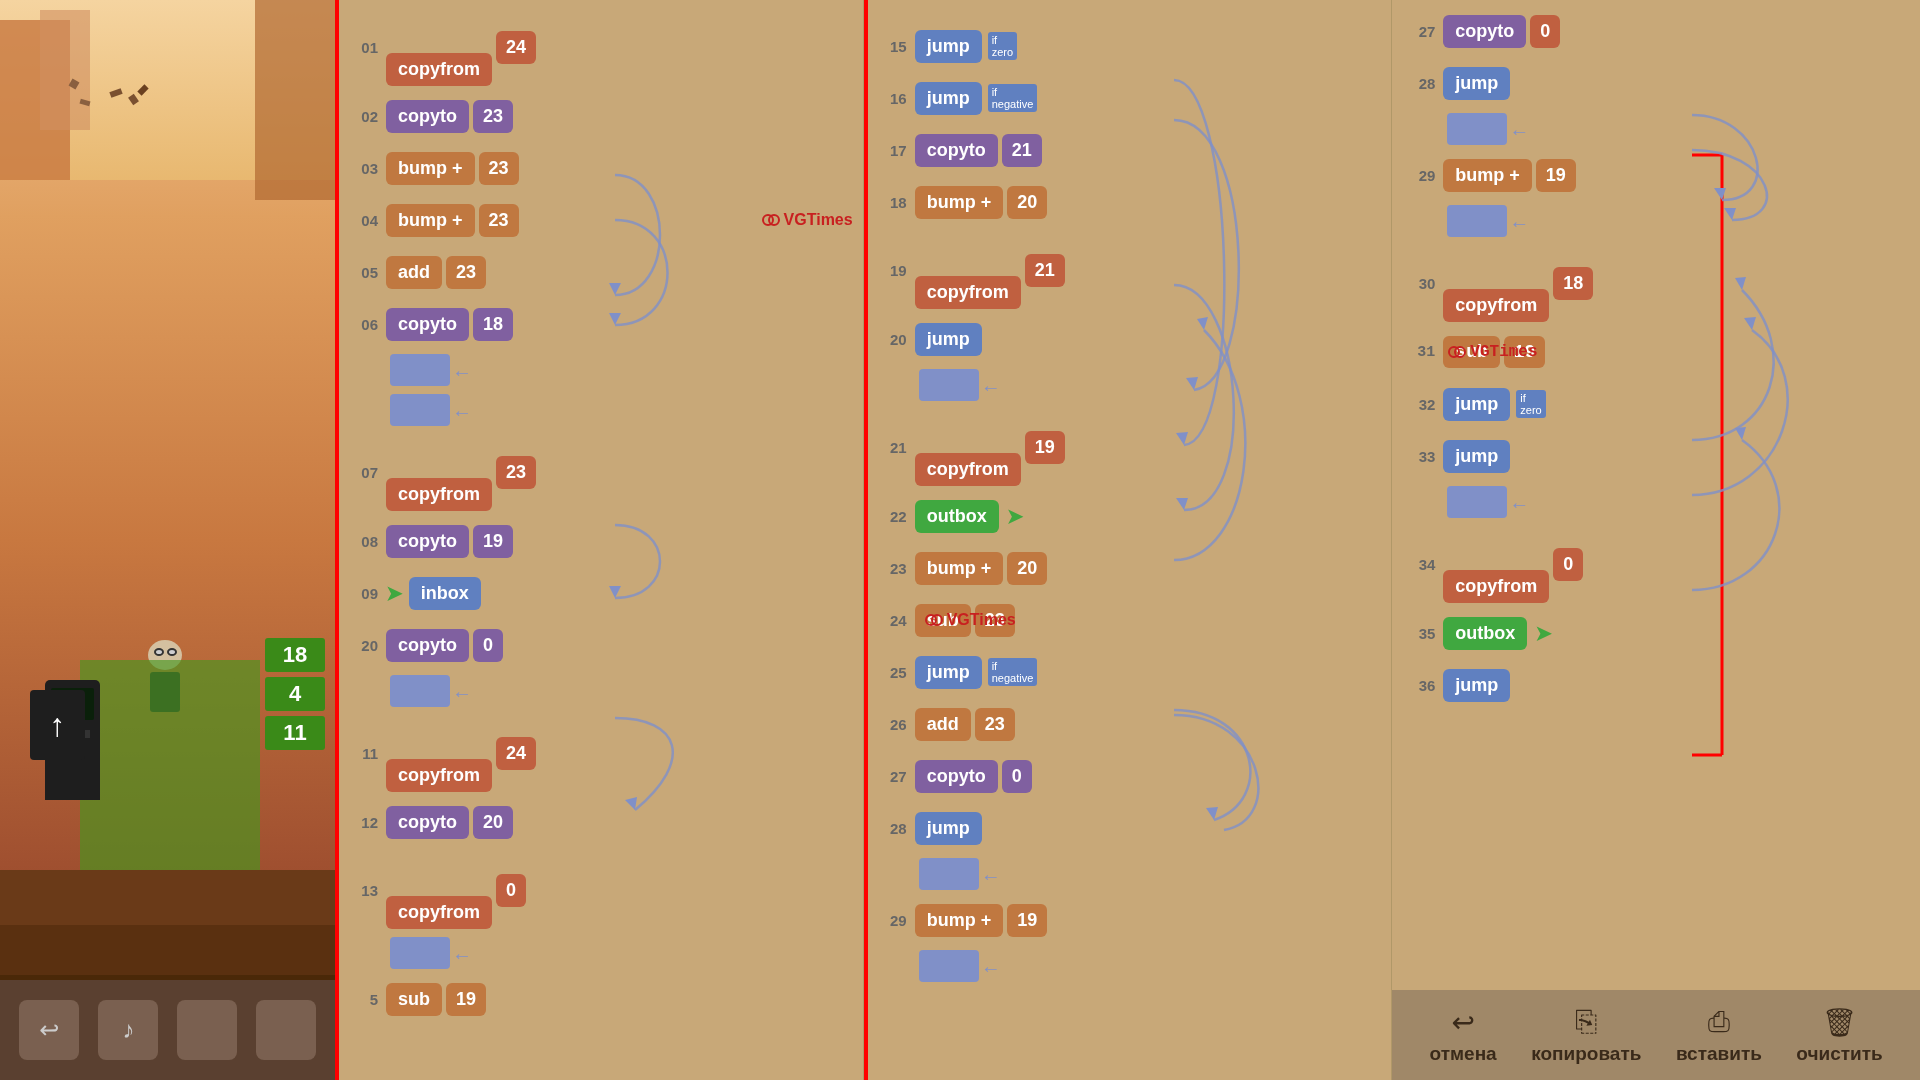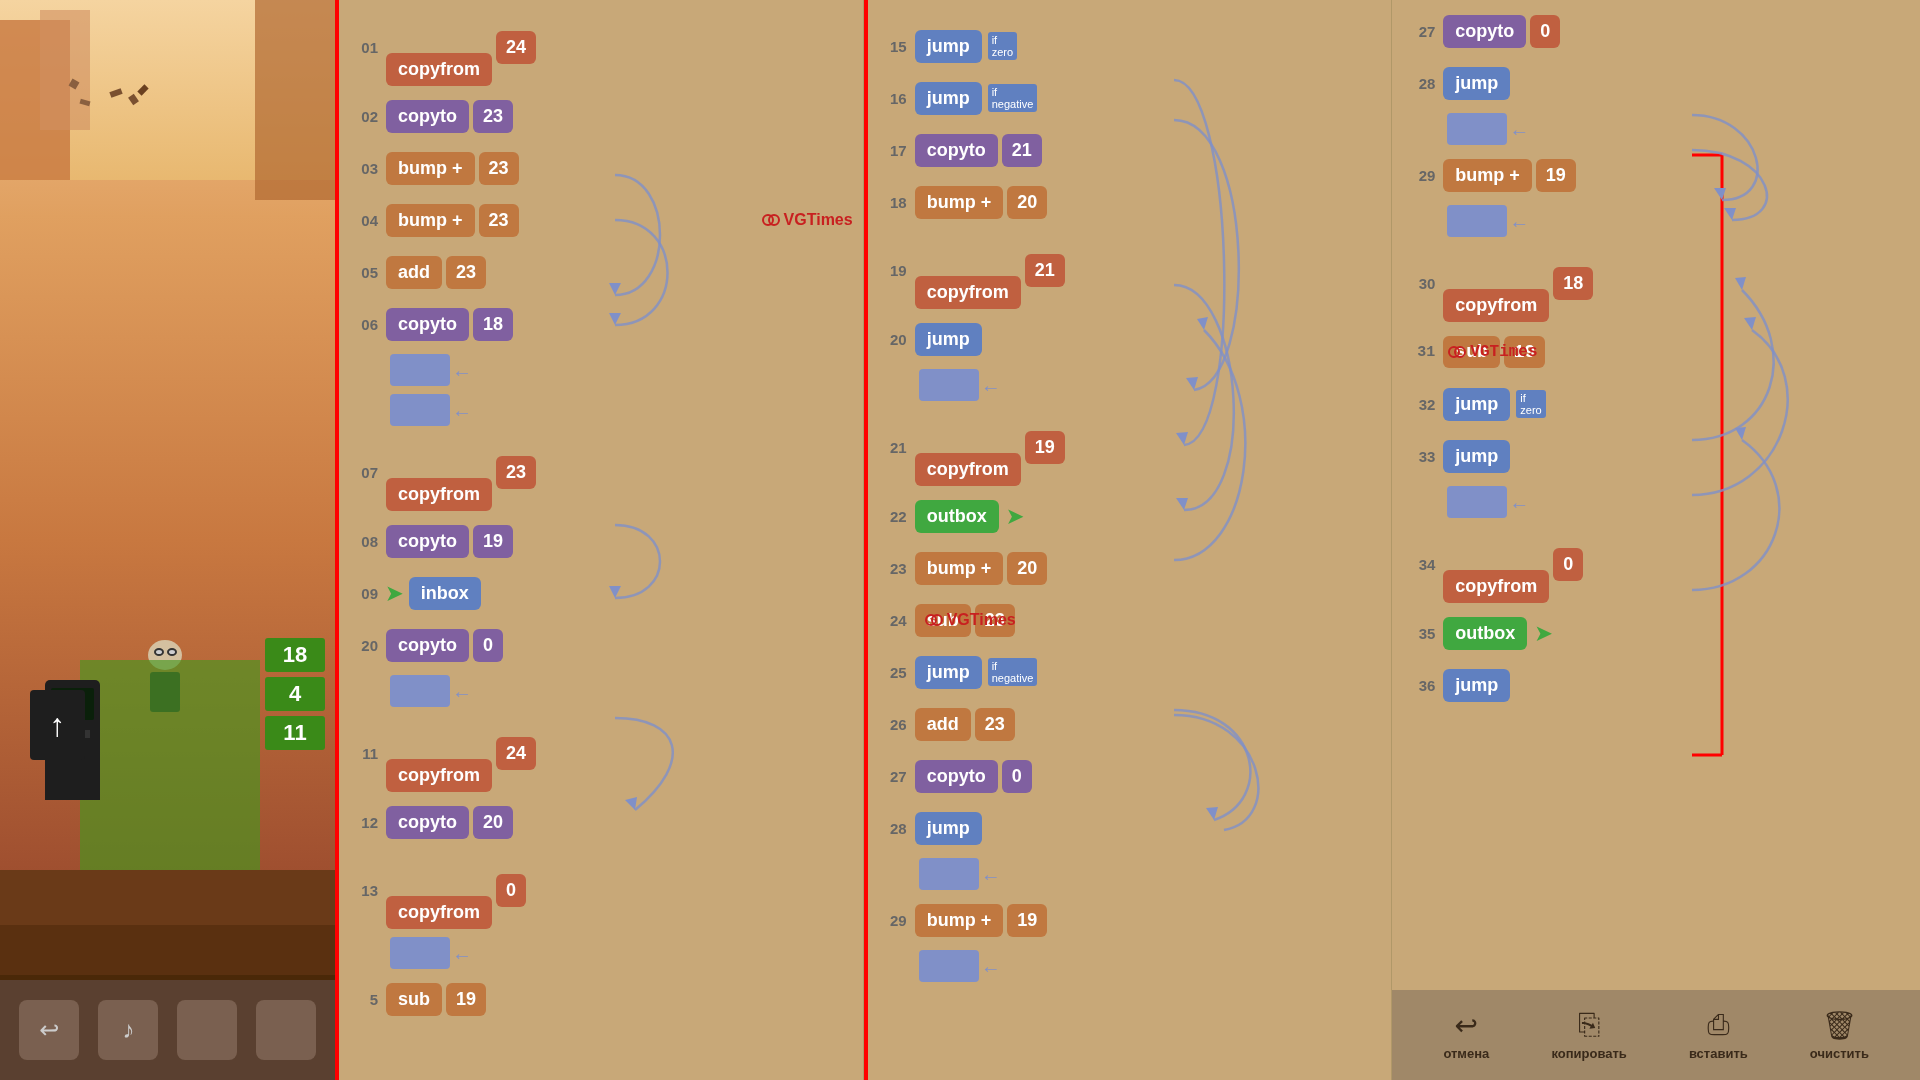--- a/index.html
+++ b/index.html
@@ -216,21 +216,21 @@
       gap: 4px;
       cursor: pointer;
       color: #3a2a1a;
     }
 
     .action-btn-icon {
       font-size: 28px;
     }
 
     .action-btn-label {
-      font-size: 13px;
+      font-size: 19px;
       font-weight: bold;
       color: #3a2a1a;
     }
 
     .panel-wrapper {
       position: relative;
       flex: 1;
       overflow: hidden;
     }
   </style>

